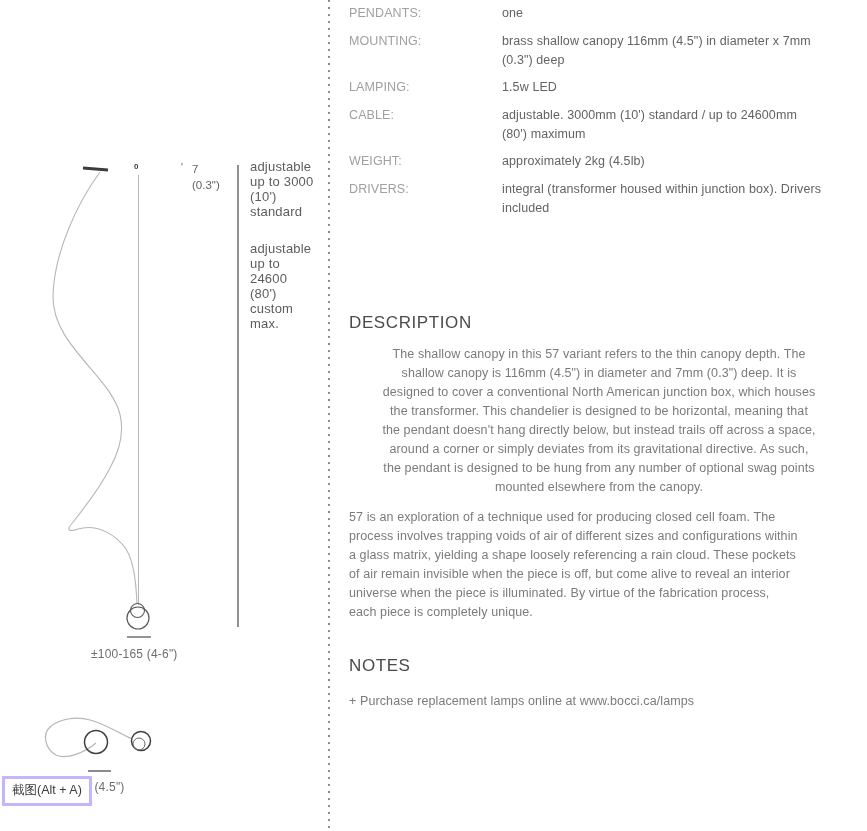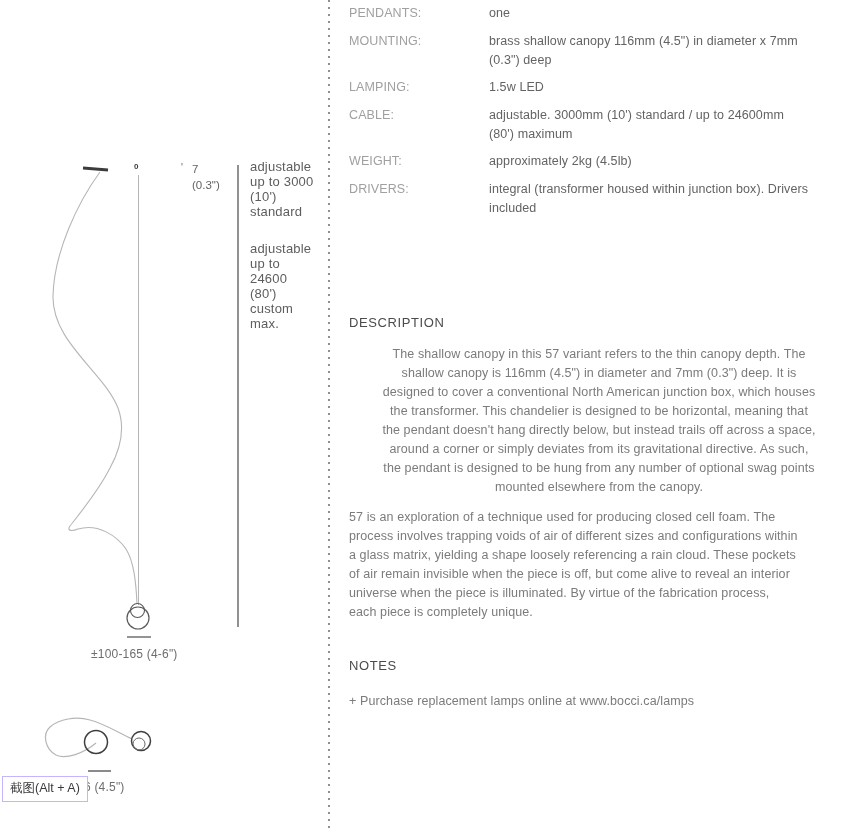--- a/index.html
+++ b/index.html
@@ -77,26 +77,27 @@
     row-gap: 8.5px;
   }
   .spec-label {
     text-align: left;
     color: #a0a0a0;
     white-space: nowrap;
   }
   .spec-value {
     color: #636363;
     white-space: pre-line;
+    margin-left: 13px;
   }
   .section-heading {
     position: absolute;
     left: 0;
     color: #4b4b4b;
-    font-size: 13px;
+    font-size: 17px;
     letter-spacing: 0.6px;
   }
   .body-para {
     position: absolute;
     left: 0;
     width: 500px;
     color: #7b7b7b;
     white-space: pre-line;
   }
   .notes-line {
@@ -104,21 +105,21 @@
     left: 0;
     width: 500px;
     color: #7b7b7b;
   }
   
   .snip-tooltip {
     position: absolute;
     left: 2px;
     top: 776px;
     background: #ffffff;
-    border: 1px solid #c4b5fd;
+    border: 3px solid #c4b5fd;
     padding: 3px 7px 4px 7px;
     font-size: 12.5px;
     color: #3a3a3a;
     white-space: nowrap;
     z-index: 5;
     cursor: pointer;
   }
 </style>
 </head>
 <body>

